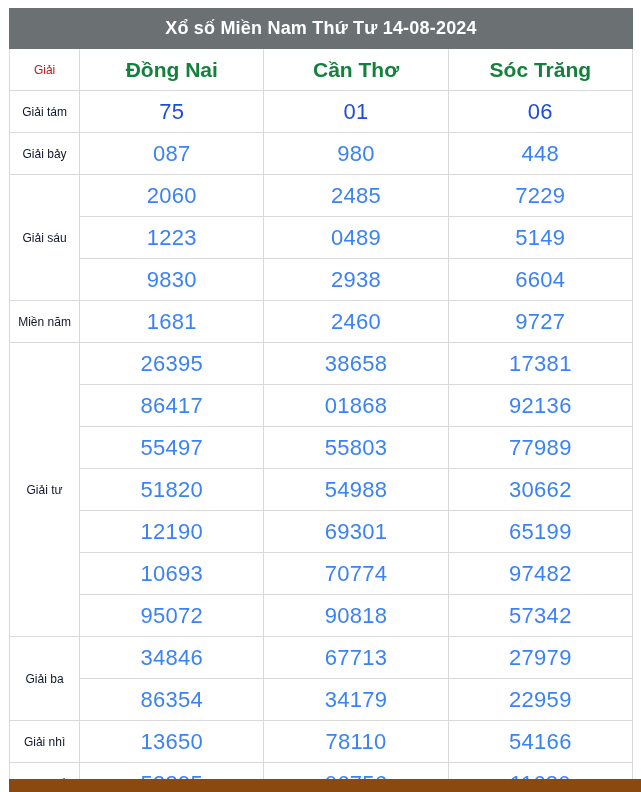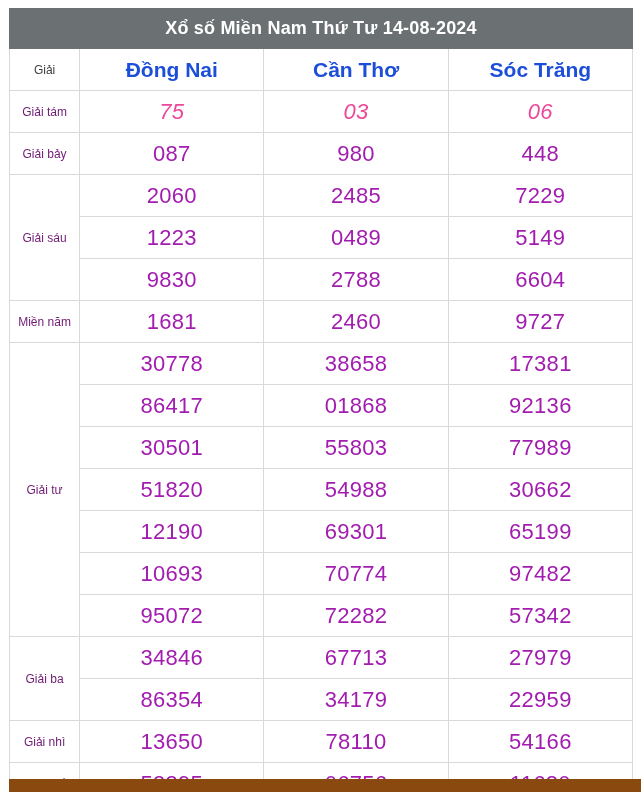--- a/index.html
+++ b/index.html
@@ -53,46 +53,45 @@
     letter-spacing: 0.2px;
     white-space: nowrap;
   }
   
   tr.head-row td {
     height: 41px;
   }
   td.head-label {
     font-size: 12px;
     font-weight: normal;
-    color: #404040;
+    color: #b91c1c;
   }
   td.head-province {
     font-size: 21px;
     font-weight: bold;
-    color: #1d4ed8;
+    color: #15803d;
     white-space: nowrap;
   }
   
   td.prize-label {
     width: 70px;
     font-size: 12px;
     font-weight: normal;
-    color: #701a75;
+    color: #0f172a;
     white-space: nowrap;
   }
   td.num {
     font-size: 22px;
     font-weight: normal;
-    color: #a21caf;
+    color: #3b82f6;
     height: 41px;
     letter-spacing: 0.3px;
   }
   td.num.hl {
-    color: #ec4899;
-    font-style: italic;
+    color: #1d4ed8;
   }
   .col-label { width: 70px; }
   .col-prov  { width: 184px; }
 
   
   .bottom-bar {
     position: absolute;
     left: 9px;
     top: 779px;
     width: 632px;
@@ -121,21 +120,21 @@
           <td class="head-label">Giải</td>
           <td class="head-province">Đồng Nai</td>
           <td class="head-province">Cần Thơ</td>
           <td class="head-province">Sóc Trăng</td>
         </tr>
       </thead>
       <tbody id="prize-body">
           <tr>
             <td class="prize-label" rowspan="1">Giải tám</td>
             <td class="num hl">75</td>
-            <td class="num hl">03</td>
+            <td class="num hl">01</td>
             <td class="num hl">06</td>
           </tr>
           <tr>
             <td class="prize-label" rowspan="1">Giải bảy</td>
             <td class="num">087</td>
             <td class="num">980</td>
             <td class="num">448</td>
           </tr>
           <tr>
             <td class="prize-label" rowspan="3">Giải sáu</td>
@@ -143,63 +142,63 @@
             <td class="num">2485</td>
             <td class="num">7229</td>
           </tr>
           <tr>
             <td class="num">1223</td>
             <td class="num">0489</td>
             <td class="num">5149</td>
           </tr>
           <tr>
             <td class="num">9830</td>
-            <td class="num">2788</td>
+            <td class="num">2938</td>
             <td class="num">6604</td>
           </tr>
           <tr>
             <td class="prize-label" rowspan="1">Miền năm</td>
             <td class="num">1681</td>
             <td class="num">2460</td>
             <td class="num">9727</td>
           </tr>
           <tr>
             <td class="prize-label" rowspan="7">Giải tư</td>
-            <td class="num">30778</td>
+            <td class="num">26395</td>
             <td class="num">38658</td>
             <td class="num">17381</td>
           </tr>
           <tr>
             <td class="num">86417</td>
             <td class="num">01868</td>
             <td class="num">92136</td>
           </tr>
           <tr>
-            <td class="num">30501</td>
+            <td class="num">55497</td>
             <td class="num">55803</td>
             <td class="num">77989</td>
           </tr>
           <tr>
             <td class="num">51820</td>
             <td class="num">54988</td>
             <td class="num">30662</td>
           </tr>
           <tr>
             <td class="num">12190</td>
             <td class="num">69301</td>
             <td class="num">65199</td>
           </tr>
           <tr>
             <td class="num">10693</td>
             <td class="num">70774</td>
             <td class="num">97482</td>
           </tr>
           <tr>
             <td class="num">95072</td>
-            <td class="num">72282</td>
+            <td class="num">90818</td>
             <td class="num">57342</td>
           </tr>
           <tr>
             <td class="prize-label" rowspan="2">Giải ba</td>
             <td class="num">34846</td>
             <td class="num">67713</td>
             <td class="num">27979</td>
           </tr>
           <tr>
             <td class="num">86354</td>

